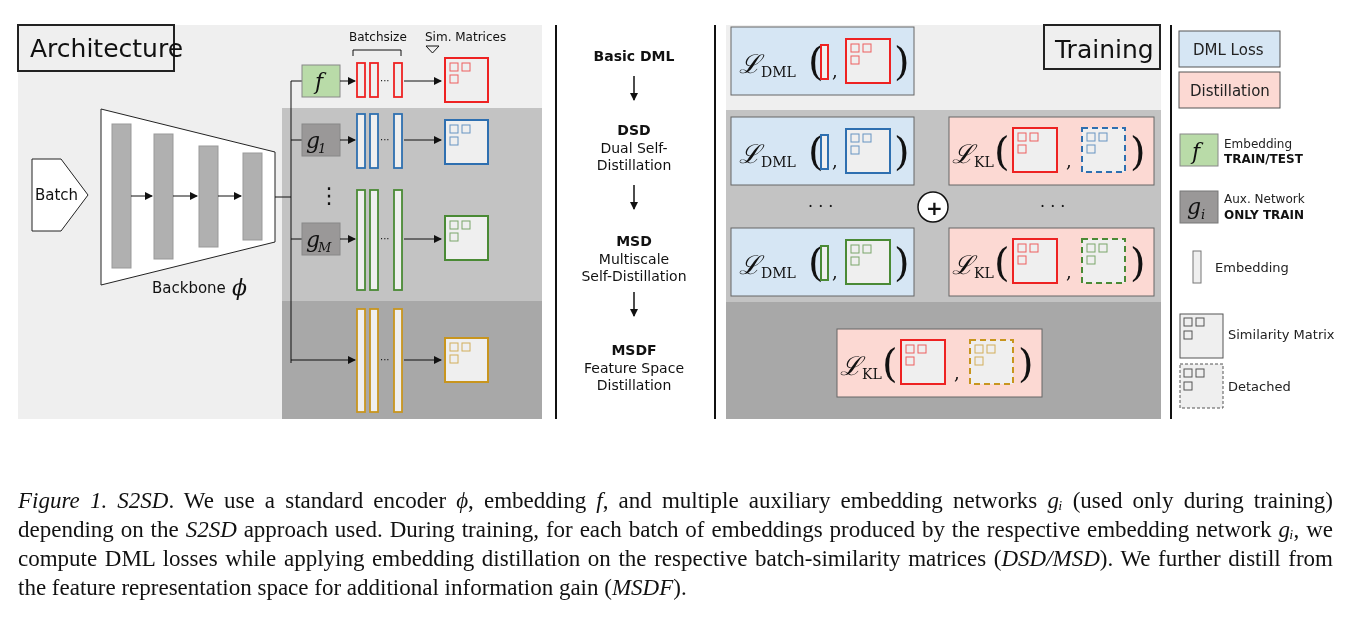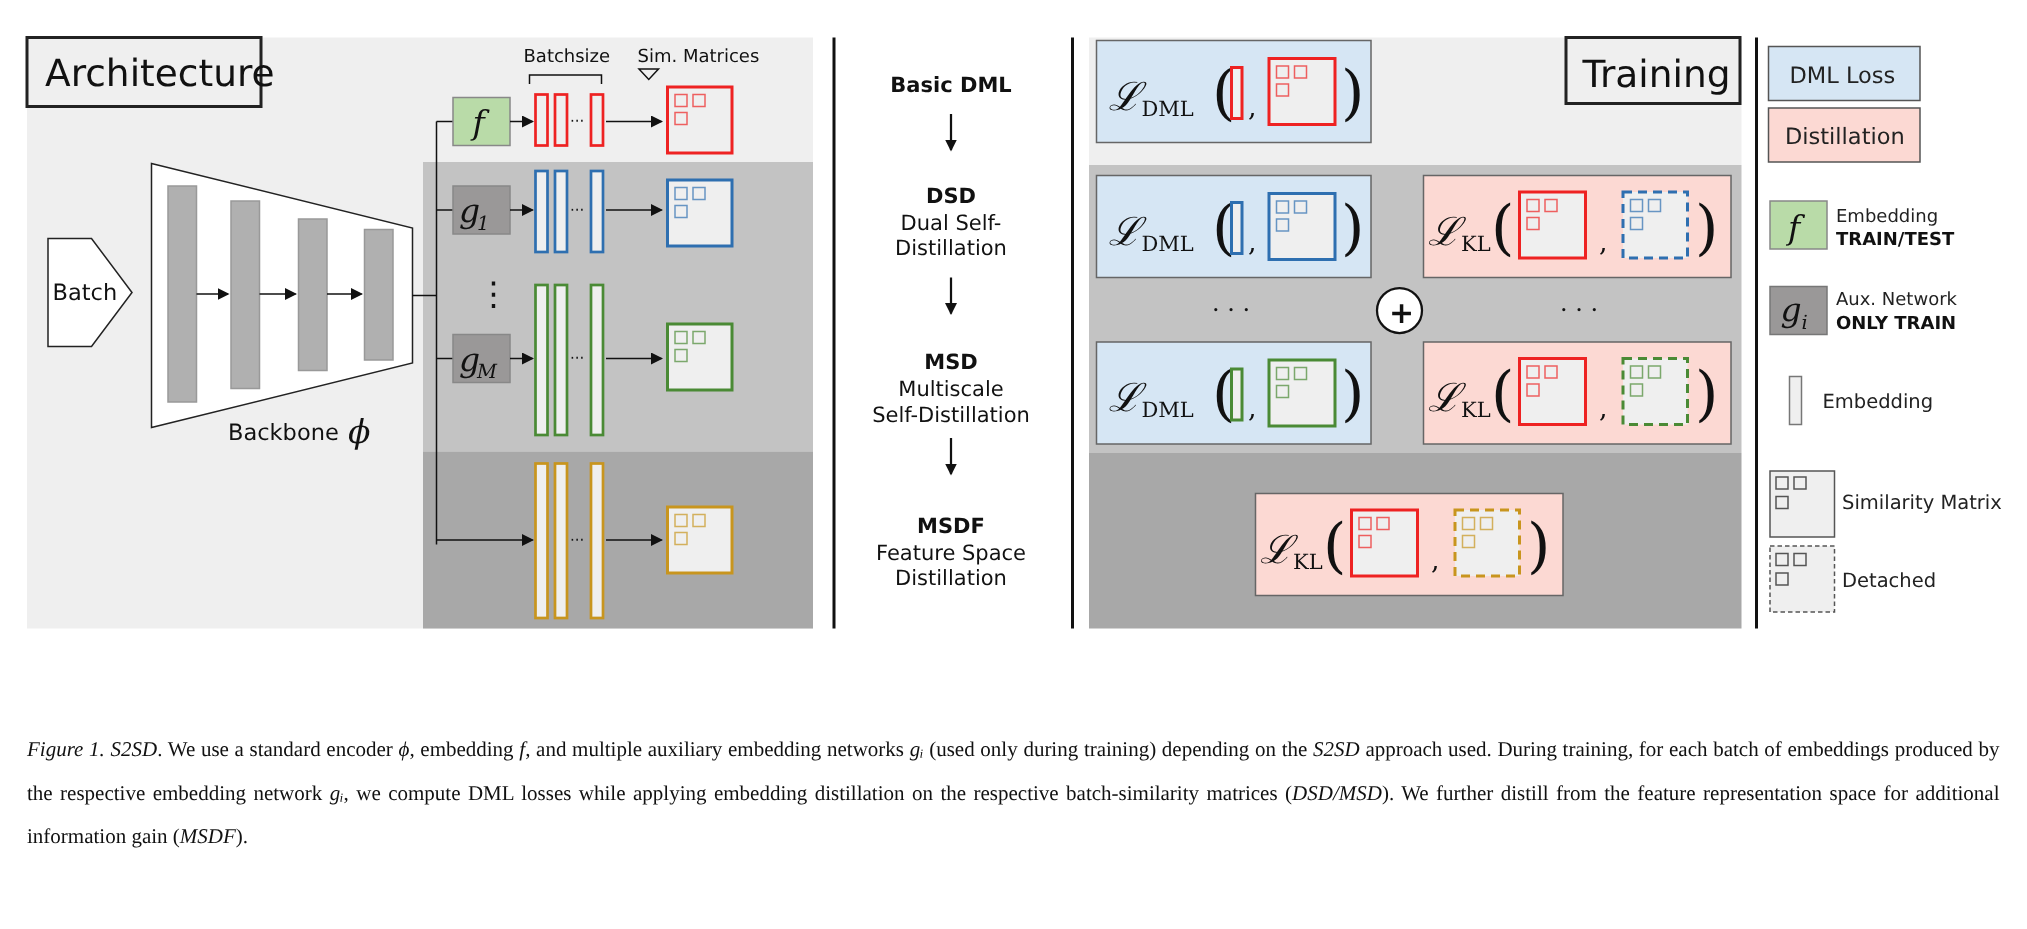--- a/index.html
+++ b/index.html
@@ -2,21 +2,21 @@
 <html><head>
 <meta charset="utf-8">
 <style>
   html, body { margin: 0; padding: 0; background: #ffffff; }
   body { width: 1351px; height: 619px; position: relative; overflow: hidden; font-family: "DejaVu Sans", sans-serif; }
   #fig { position: absolute; left: 0; top: 0; }
   .sans { font-family: "DejaVu Sans", sans-serif; }
   .serif { font-family: "DejaVu Serif", serif; }
   .caption {
     position: absolute; left: 18px; top: 486px; width: 1315px;
-    font-family: "Liberation Serif", serif; font-size: 14px; line-height: 29px; color: #111;
+    font-family: "Liberation Serif", serif; font-size: 23px; line-height: 29px; color: #111;
     text-align: justify; text-align-last: left;
   }
   .caption i { font-style: italic; }
 </style>
 </head>
 <body>
 
 <svg id="fig" width="1351" height="440" viewBox="0 0 1351 440" xmlns="http://www.w3.org/2000/svg">
   <defs>
     <marker id="arr" markerWidth="8" markerHeight="8" refX="7" refY="4" orient="auto" markerUnits="userSpaceOnUse">

